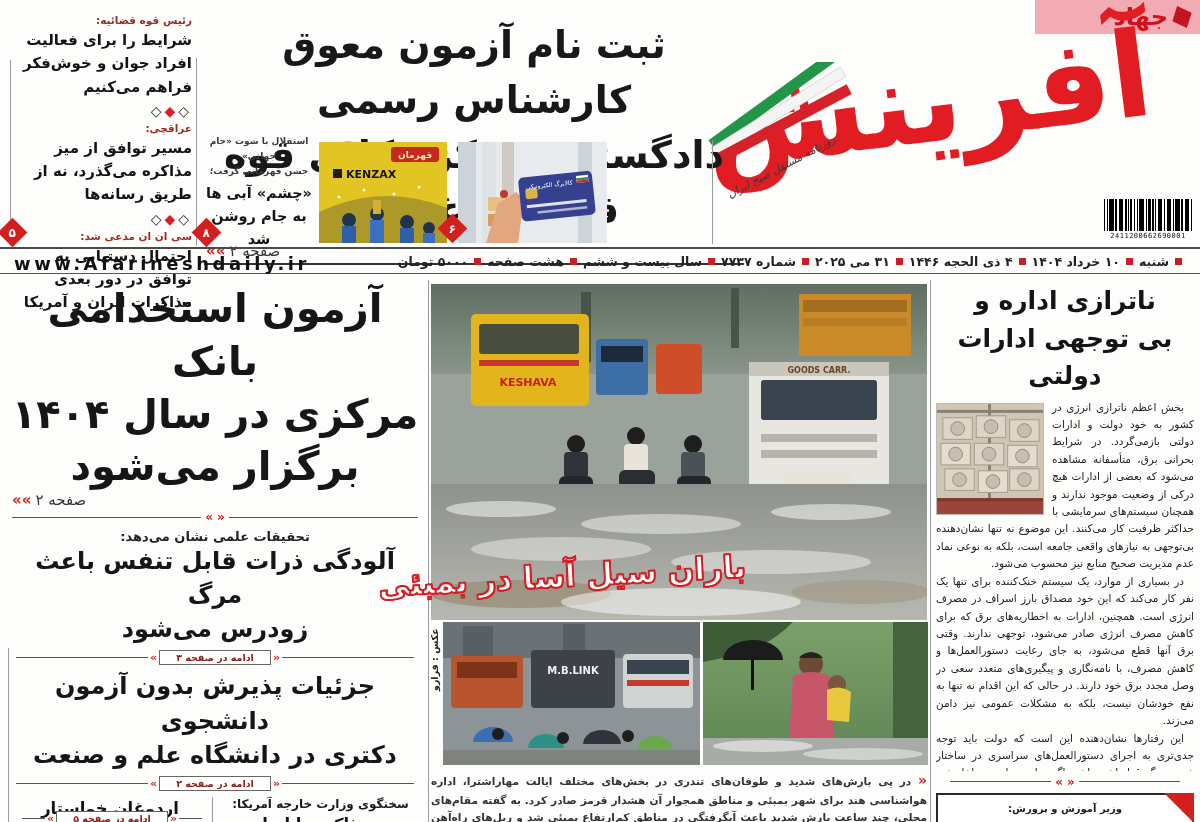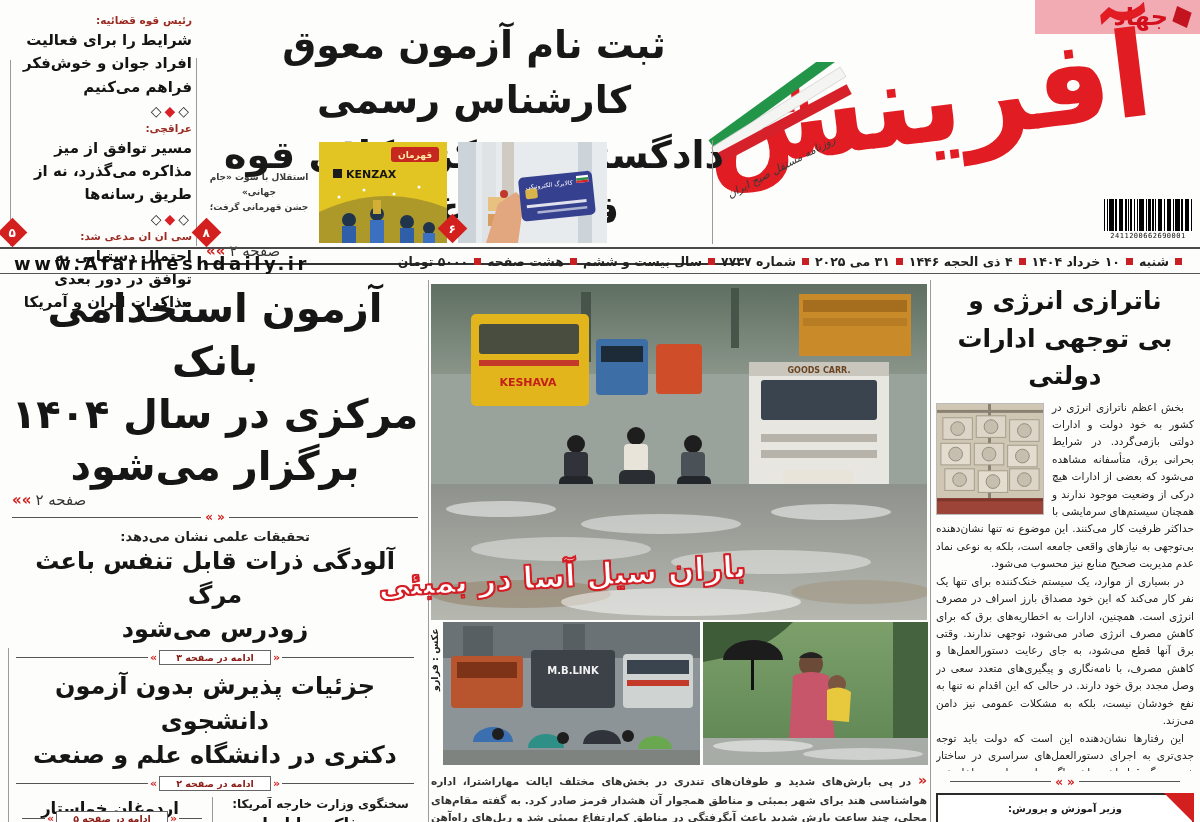--- a/index.html
+++ b/index.html
@@ -183,20 +183,21 @@
     <div class="lead-foot">
       <span class="chev">««</span>
       <span class="pageref">صفحه ۲</span>
     </div>
   </div>
 
   <div class="subbox" style="left:204px; width:243px;">
     <div class="stxt" style="width:110px;">
       <div class="skicker">استقلال با شوت «جام جهانی»</div>
       <div class="skicker">جشن قهرمانی گرفت؛</div>
+      <div class="stitle">«چشم» آبی ها به جام روشن شد</div>
     </div>
     <svg width="128" height="101" viewBox="0 0 128 101">
       <rect width="128" height="101" fill="#e2c422"></rect>
       <path d="M0,70 Q64,40 128,66 L128,101 L0,101 Z" fill="#4a4a38" opacity="0.35"></path>
       <rect x="72" y="5" width="48" height="15" rx="3" fill="#c6281f"></rect>
       <text x="96" y="16" text-anchor="middle" font-size="9" font-weight="bold" fill="#ffe9a8">قهرمان</text>
       <rect x="14" y="27" width="9" height="9" fill="#1c1c1c"></rect>
       <text x="27" y="36" font-size="11" font-weight="bold" fill="#141414" direction="ltr">KENZAX</text>
       <circle cx="30" cy="78" r="7" fill="#20344c"></circle>
         <rect x="23" y="84" width="14" height="17" fill="#2f5fa8"></rect>
@@ -437,21 +438,21 @@
 
   <div class="credit">عکس : فرارو</div>
 
   <div class="caption">
     <span class="mark">«</span>
     <span>در پی بارش‌های شدید و طوفان‌های تندری در بخش‌های مختلف ایالت مهاراشترا، اداره هواشناسی هند برای شهر بمبئی و مناطق همجوار آن هشدار قرمز صادر کرد. به گفته مقام‌های محلی، چند ساعت بارش شدید باعث آبگرفتگی در مناطق کم‌ارتفاع بمبئی شد و ریل‌های راه‌آهن را نیز زیر آب برد، که این موضوع موجب اختلال در ترافیک جاده‌ای و کندی خدمات قطارهای حومه‌ای در ساعات شلوغ شد.</span>
   </div>
 
   <div class="right-zone">
     <div class="energy-hl">
-      <div>ناترازی انرژی و</div>
+      <div>ناترازی اداره و</div>
       <div>بی توجهی ادارات دولتی</div>
     </div>
     <div class="energy-body">
       <svg class="ac-photo" width="108" height="112" viewBox="0 0 108 112">
         <rect width="108" height="112" fill="#cfc6b4"></rect>
         <rect x="0" y="6" width="108" height="3" fill="#8a8172"></rect>
         <rect x="52" y="0" width="3" height="100" fill="#8a8172"></rect>
         <rect x="6" y="14" width="30" height="22" fill="#ddd6c8" stroke="#a59c8a"></rect>
           <circle cx="21" cy="25" r="7" fill="#c6beae" stroke="#968d7b"></circle>
         <rect x="40" y="12" width="30" height="22" fill="#ddd6c8" stroke="#a59c8a"></rect>

